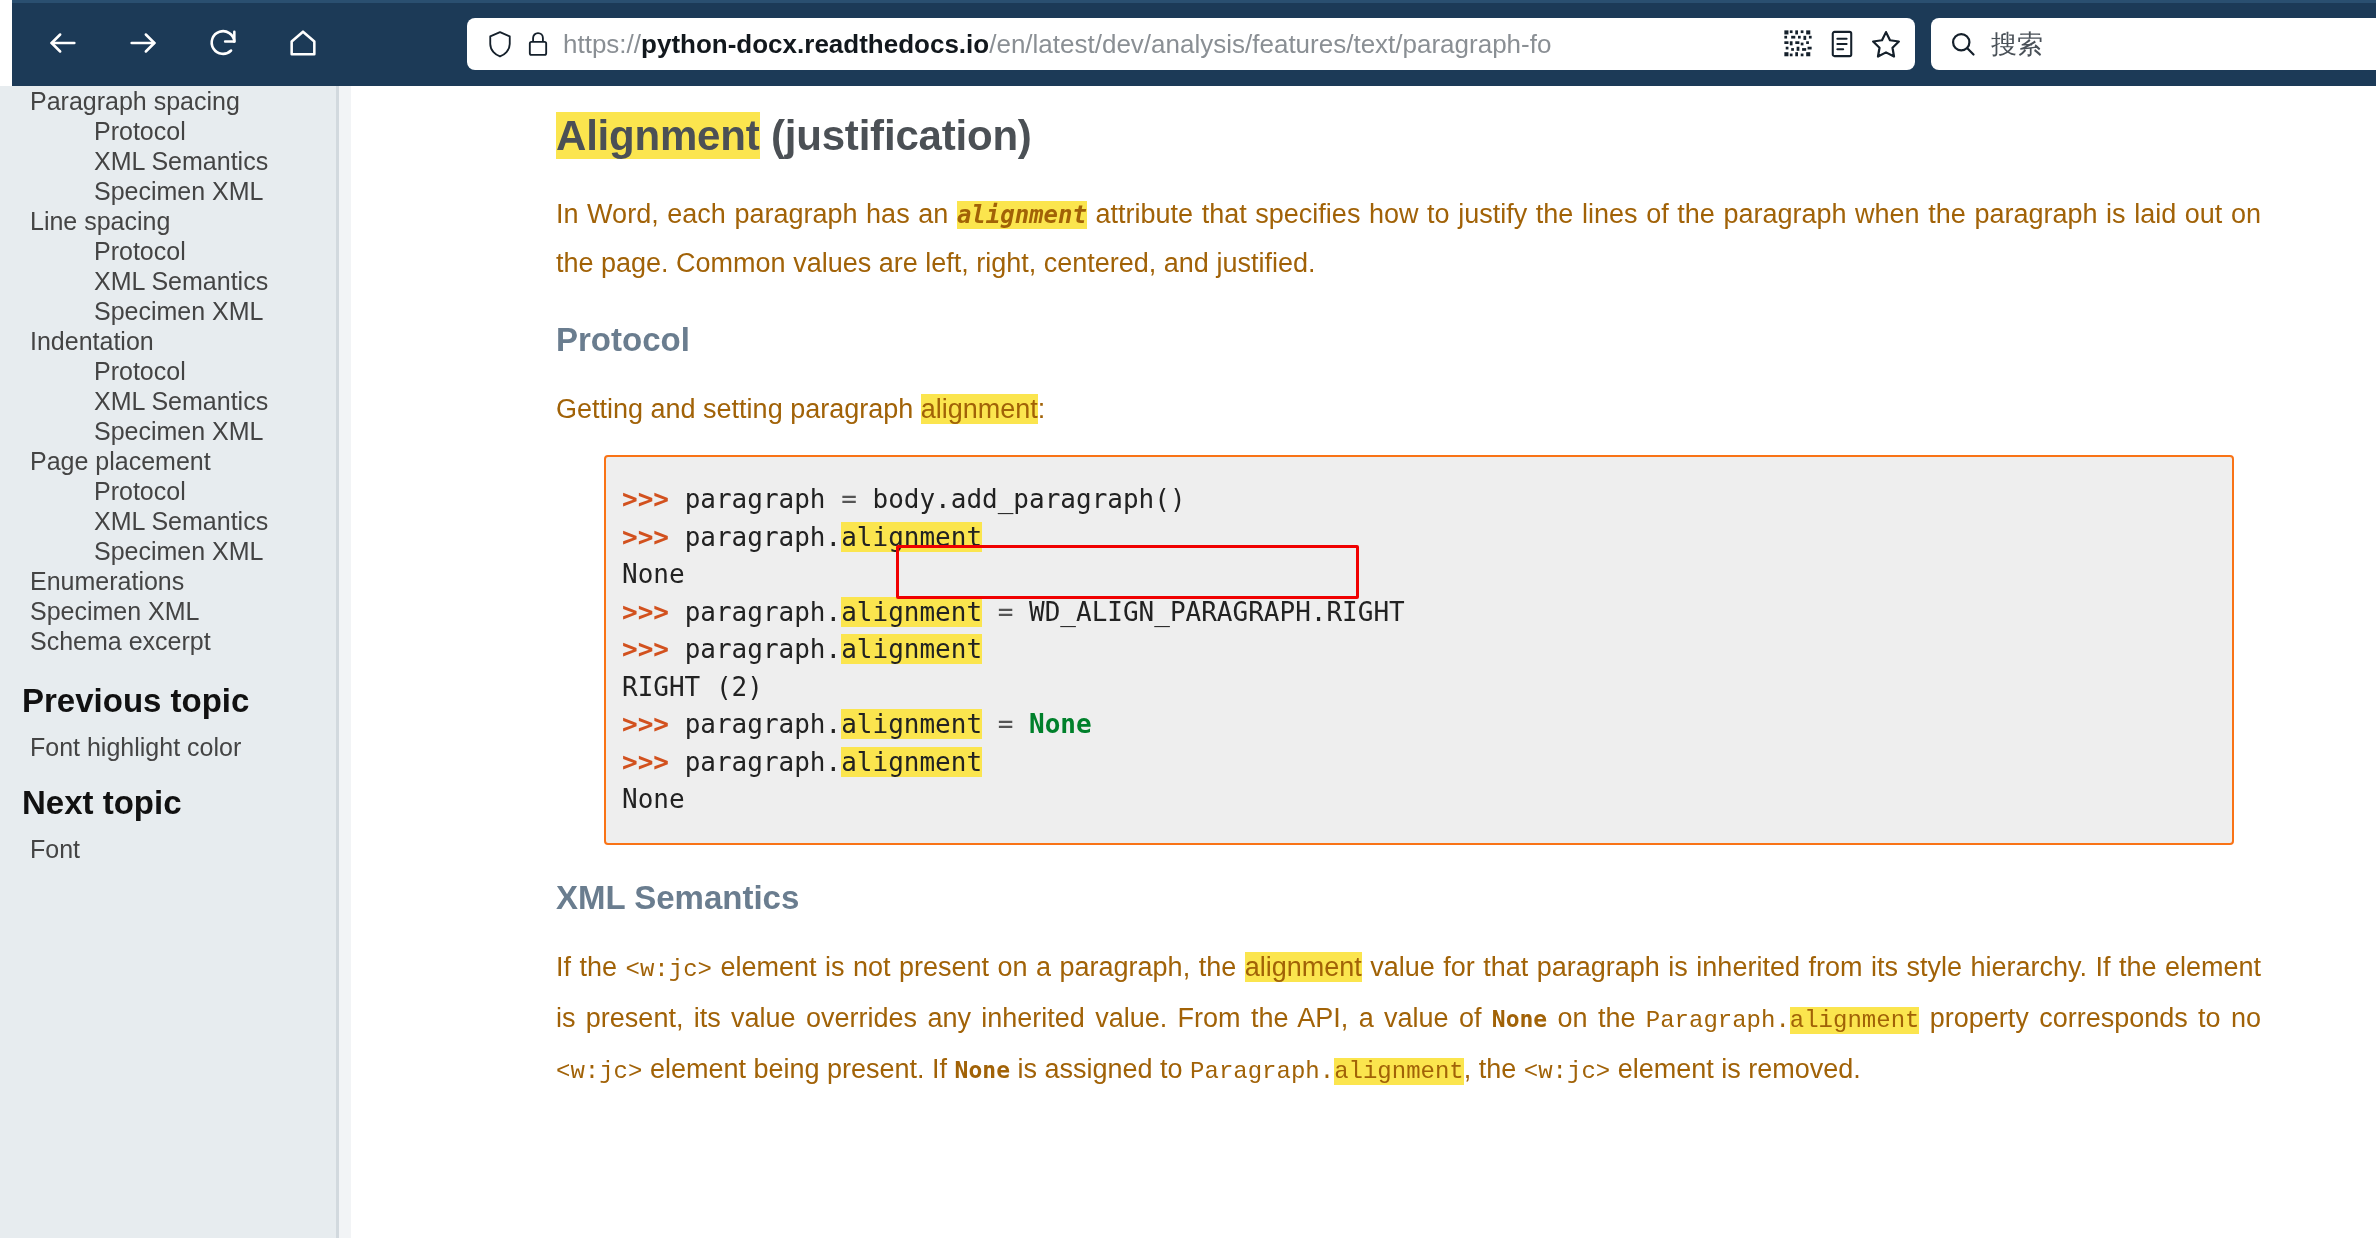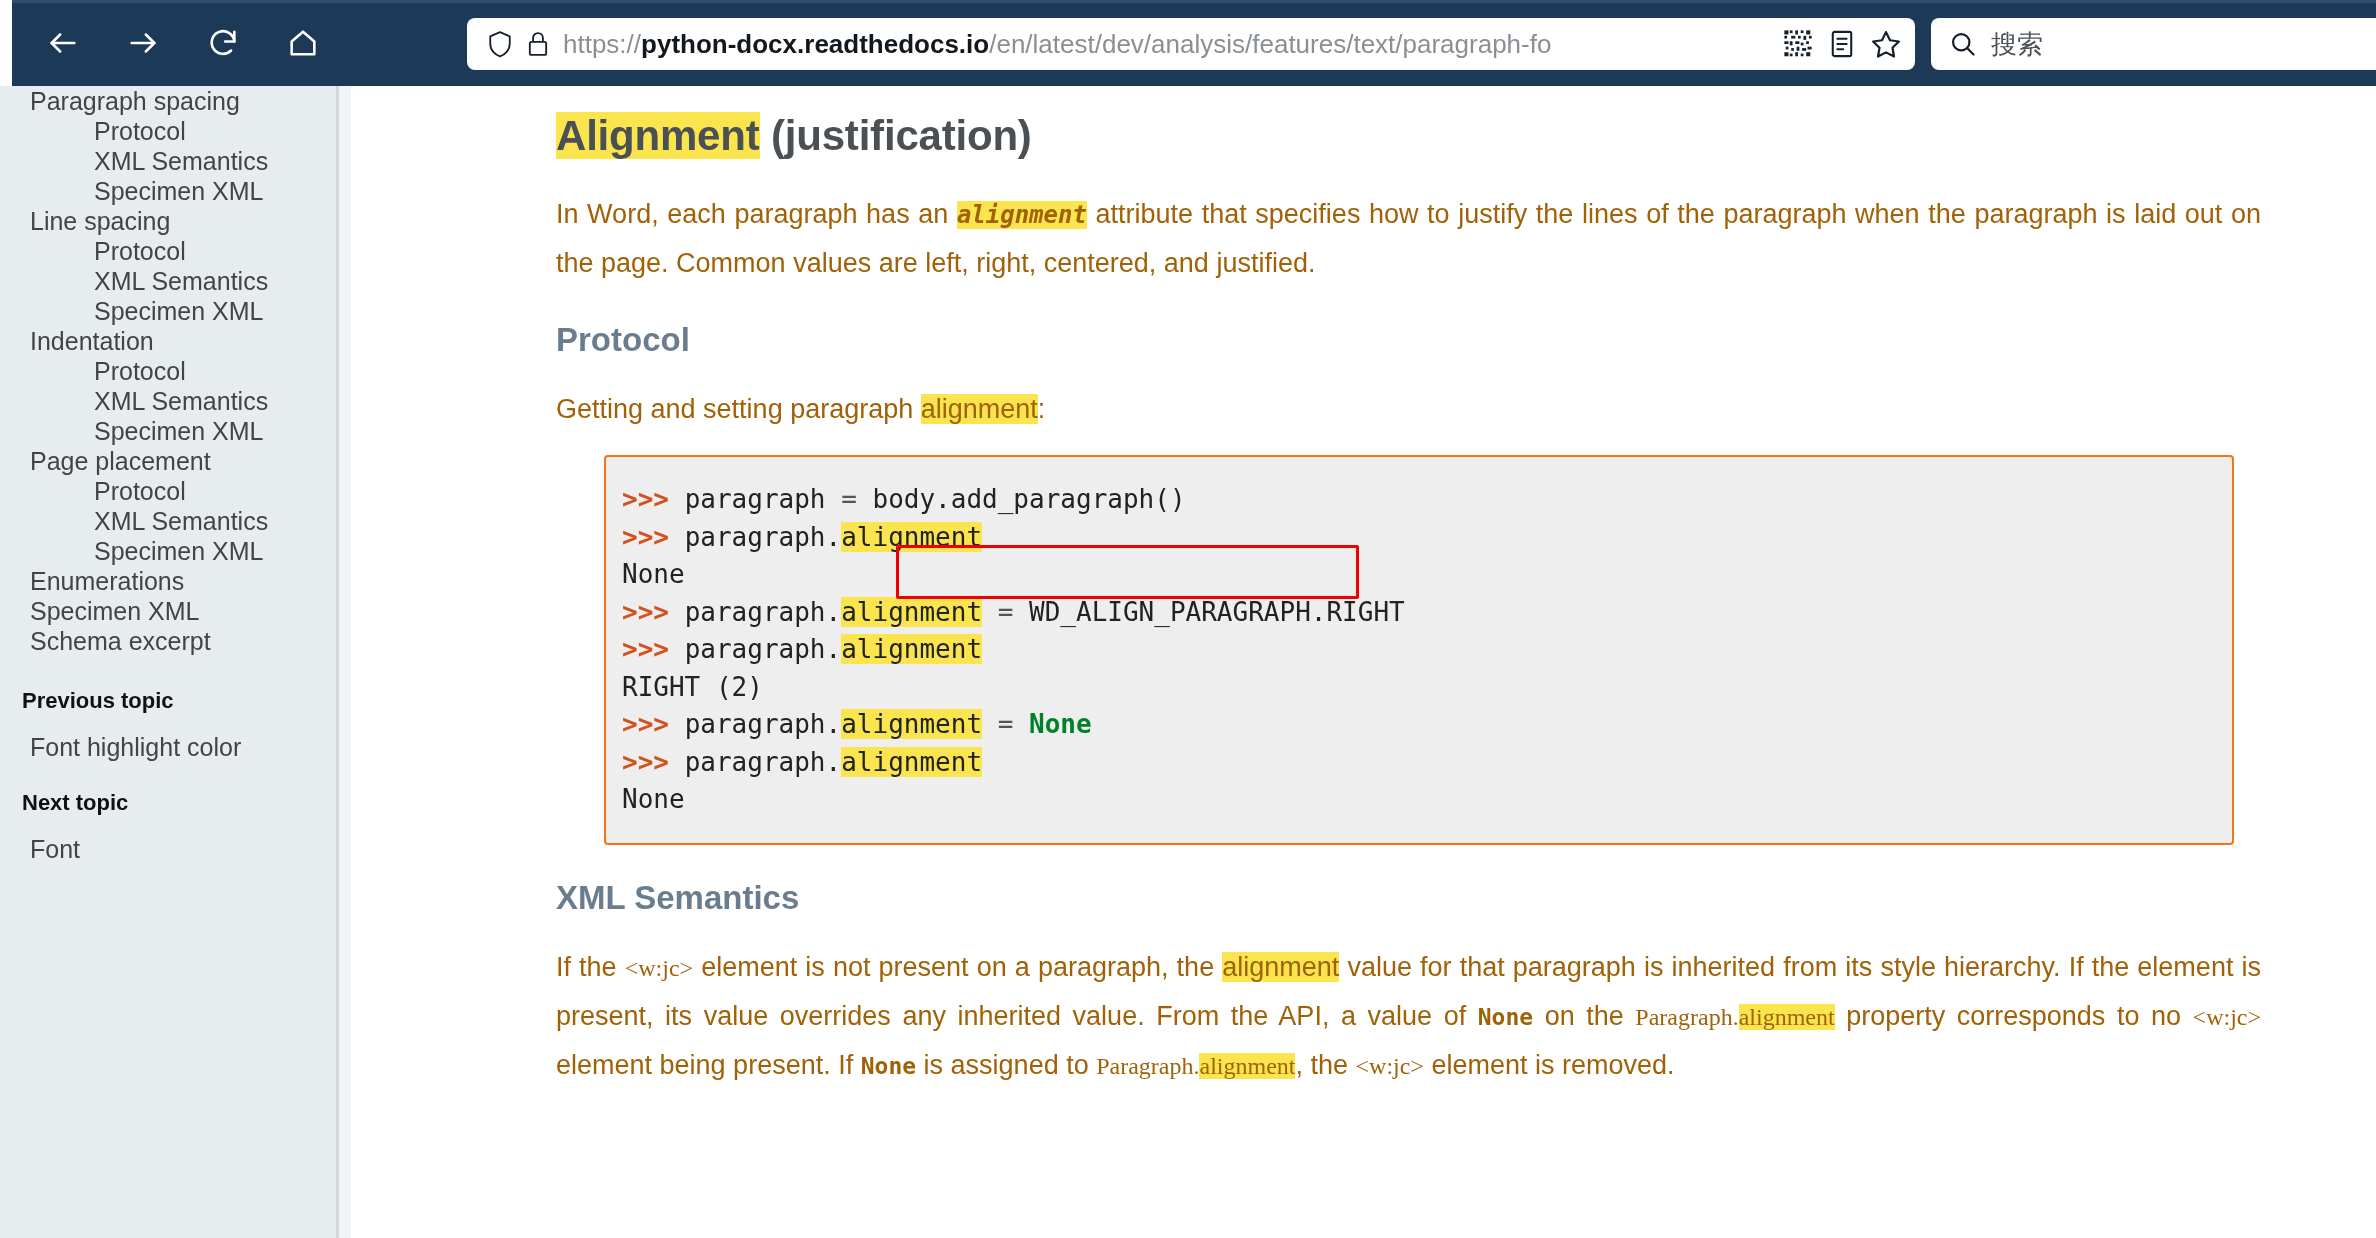--- a/index.html
+++ b/index.html
@@ -105,21 +105,21 @@
     text-decoration: none;
     line-height: 30px;
     white-space: nowrap;
     cursor: pointer;
   }
   .toc-l2 { padding-left: 30px; }
   .toc-l3 { padding-left: 94px; }
   .toc-rel-head {
     font-weight: bold;
     color: #111111;
-    font-size: 22px;
+    font-size: 33px;
     padding-left: 22px;
     line-height: 30px;
   }
   .toc-rel-link {
     display: block;
     padding-left: 30px;
     color: #444444;
     text-decoration: none;
     line-height: 30px;
     cursor: pointer;
@@ -156,21 +156,21 @@
   p.body-par {
     font-size: 27px;
     line-height: 48px;
     color: #a16207;
     text-align: justify;
     max-width: 1705px;
     margin-bottom: 22px;
   }
   .hl { background: #fbe54e; }
   code.inline {
-    font-family: Liberation Serif, serif;
+    font-family: Liberation Mono, monospace;
     font-size: 24px;
   }
   code.inline-em {
     font-family: "DejaVu Sans Mono", monospace;
     font-size: 24px;
     font-style: italic;
     font-weight: bold;
     background: #fbe54e;
   }
   code.inline-b {

